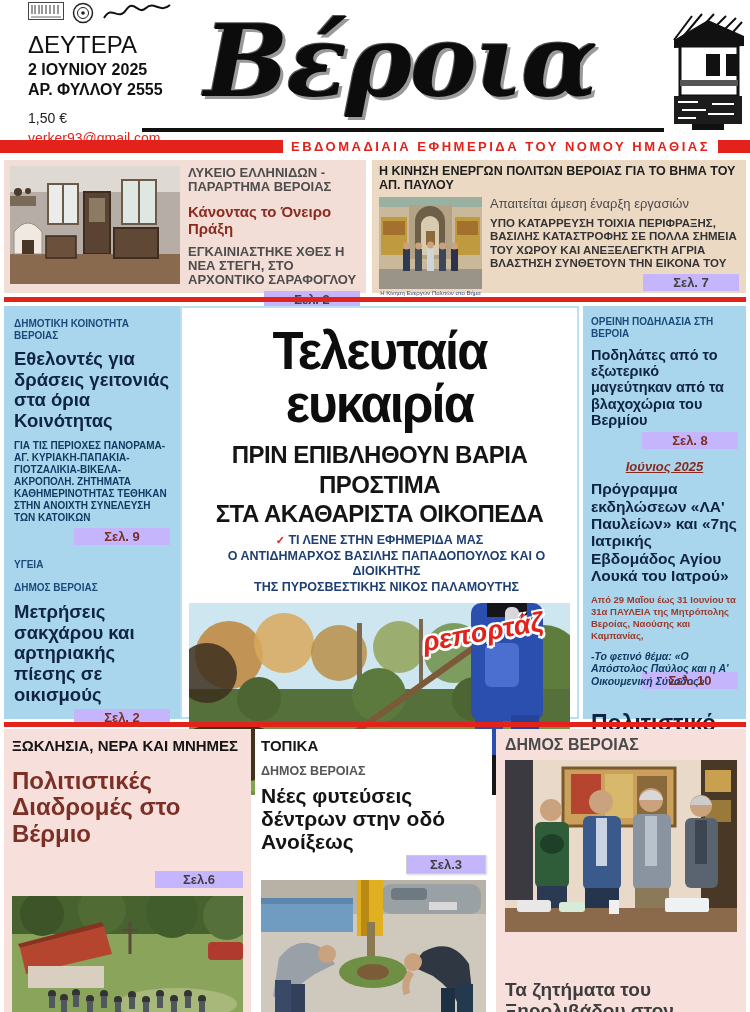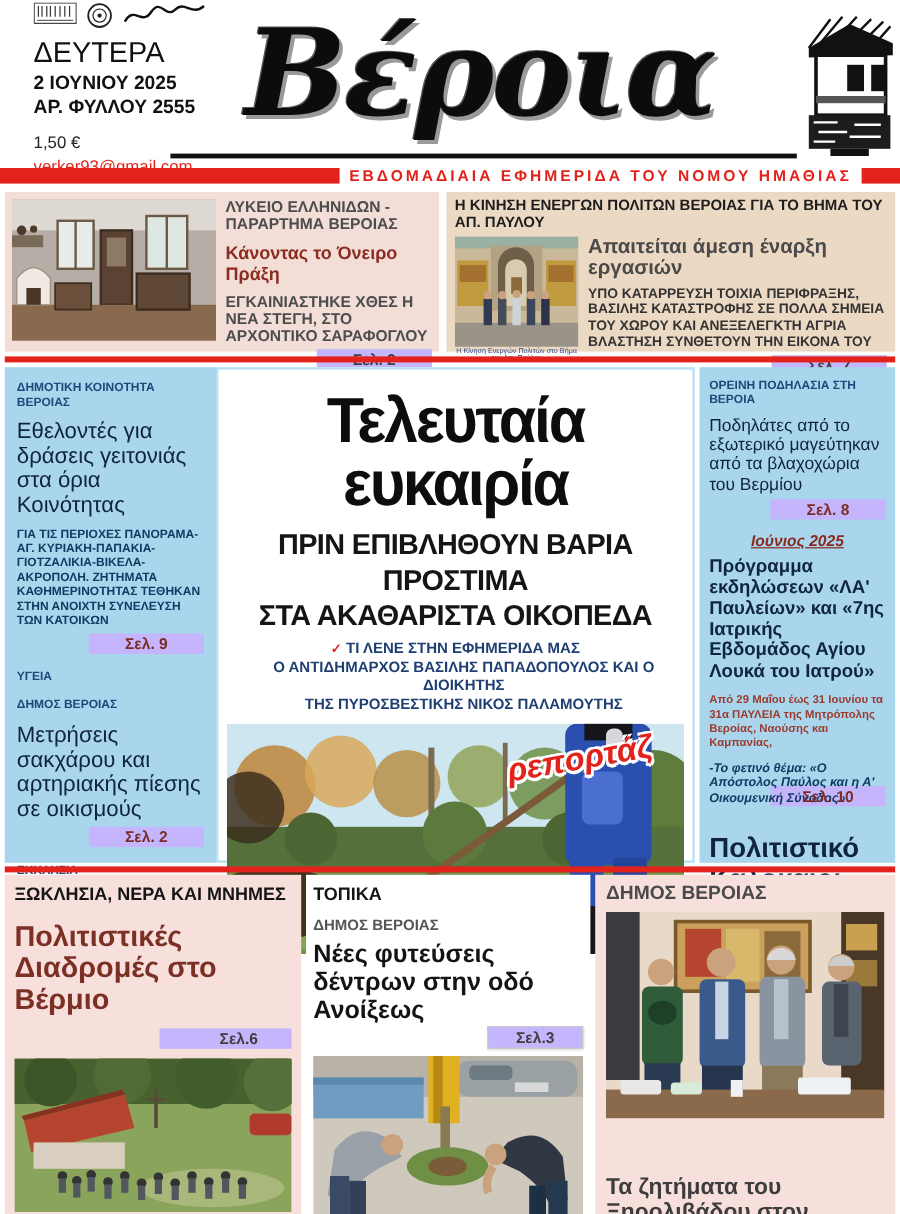--- a/index.html
+++ b/index.html
@@ -33,32 +33,32 @@
   .tl-text .hl{font-size:15px;font-weight:bold;color:#8c2b21;margin-top:8px;}
   .tl-text .sub{font-size:13px;font-weight:bold;color:#4d4d4d;margin-top:8px;line-height:1.1;}
   .tr-block{position:absolute;left:372px;top:160px;width:374px;height:133px;background:#ecd9c4;
         padding:5px 7px;box-sizing:border-box;}
   .tr-kicker{font-size:12.5px;font-weight:bold;color:#1d1d1d;line-height:1.1;}
   .tr-body{display:flex;gap:8px;margin-top:4px;}
   .tr-photo-wrap{width:103px;flex:none;}
   .tr-photo{width:103px;height:92px;}
   .tr-caption{font-size:6px;color:#2a4a8a;text-align:center;line-height:1;margin-top:1px;}
   .tr-col{flex:1;}
-  .tr-hl{font-size:17px;font-weight:bold;color:#4a4a4a;line-height:1.05;}
+  .tr-hl{font-size:13px;font-weight:normal;color:#4a4a4a;line-height:1.05;}
   .tr-sub{font-size:11.5px;font-weight:bold;color:#333;line-height:1.15;margin-top:7px;}
   
   .rule{position:absolute;left:4px;width:742px;height:5px;background:#e3231b;}
   .rule.r1{top:297px;} .rule.r2{top:722px;}
   
   .sidebar{position:absolute;top:306px;height:413px;background:#a9d6ec;box-sizing:border-box;
         padding:12px 10px;}
   .sidebar.left{left:4px;width:176px;}
   .sidebar.right{left:583px;width:163px;padding:10px 8px;}
   .sb-kicker{font-size:10px;font-weight:bold;color:#1b4a7a;line-height:1.15;}
-  .sb-hl{font-size:18.5px;font-weight:normal;color:#0f2440;line-height:1.12;margin-top:8px;}
+  .sb-hl{font-size:18.5px;font-weight:bold;color:#0f2440;line-height:1.12;margin-top:8px;}
   .sb-sub{font-size:10px;font-weight:bold;color:#123a63;line-height:1.2;margin-top:8px;}
   .pagebox{background:#c4b5fd;display:block;margin-left:auto;margin-top:4px;width:96px;
         text-align:center;font-size:13px;font-weight:bold;color:#7b2d26;padding:1px 0;}
   .pagebox.gray{color:#3f3f3f;}
   .sb-gap{height:14px;}
   .rsb-hl2{font-size:15.5px;font-weight:bold;color:#0f2440;line-height:1.12;margin-top:6px;}
   .rsb-month{font-size:13px;font-weight:bold;font-style:italic;color:#8a2a1e;
         text-decoration:underline;text-align:center;margin-top:10px;}
   .rsb-note{font-size:9.5px;font-weight:bold;color:#9b3b2e;text-align:left;line-height:1.25;margin-top:10px;}
   .rsb-theme{font-size:10.5px;font-weight:bold;font-style:italic;color:#123a63;line-height:1.2;margin-top:8px;}
@@ -309,21 +309,21 @@
     <div class="rsb-big">Πολιτιστικό Καλοκαίρι 2025 στη Βέροια</div>
     <div class="rsb-sub2">ΜΕ ΜΟΥΣΙΚΕΣ, ΣΥΝΑΥΛΙΕΣ, ΘΕΑΤΡΟ, ΣΙΝΕΜΑ, ΝΤΟΚΙΜΑΝΤΕΡ ΚΑΙ FAMILY FEST ΣΕ ΟΛΗ ΤΗΝ ΠΟΛΗ</div>
     <span class="pagebox">Σελ. 17</span>
   </div>
 
   <div class="rule r2"></div>
 
   <div class="bl-block">
     <div class="bl-kicker">ΞΩΚΛΗΣΙΑ, ΝΕΡΑ ΚΑΙ ΜΝΗΜΕΣ</div>
     <div class="bl-hl">Πολιτιστικές Διαδρομές στο Βέρμιο</div>
-    <span class="pagebox gray" style="width:88px;margin-top:10px;padding-left:22px;">Σελ.6</span>
+    <span class="pagebox gray" style="width:88px;margin-top:24px;">Σελ.6</span>
     <svg class="bl-photo" viewBox="0 0 231 128" preserveAspectRatio="none">
       <rect width="231" height="128" fill="#8aa45c"></rect>
       <rect x="0" y="0" width="231" height="38" fill="#47622f"></rect>
       <circle cx="30" cy="18" r="22" fill="#3c5428"></circle>
         <circle cx="90" cy="14" r="24" fill="#516b35"></circle>
       <circle cx="160" cy="16" r="26" fill="#425d2c"></circle>
         <circle cx="215" cy="20" r="24" fill="#55703a"></circle>
       <polygon points="8,52 92,30 100,58 14,78" fill="#b5452f"></polygon>
       <polygon points="8,52 92,30 90,26 6,48" fill="#8a3222"></polygon>
       <rect x="16" y="70" width="76" height="22" fill="#d8cfc0"></rect>

